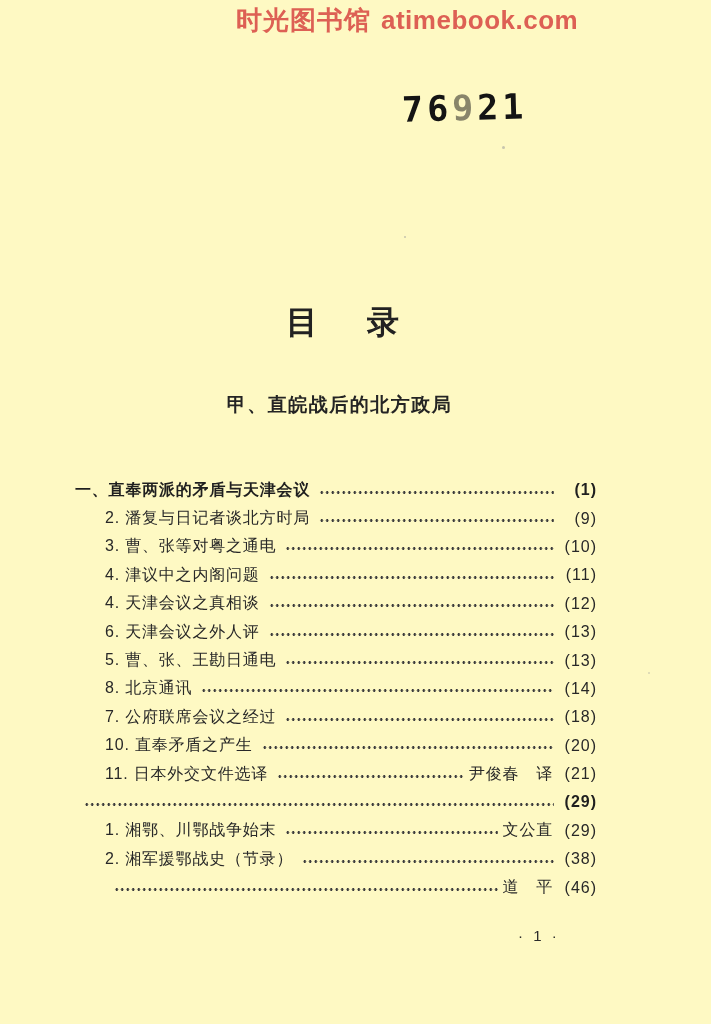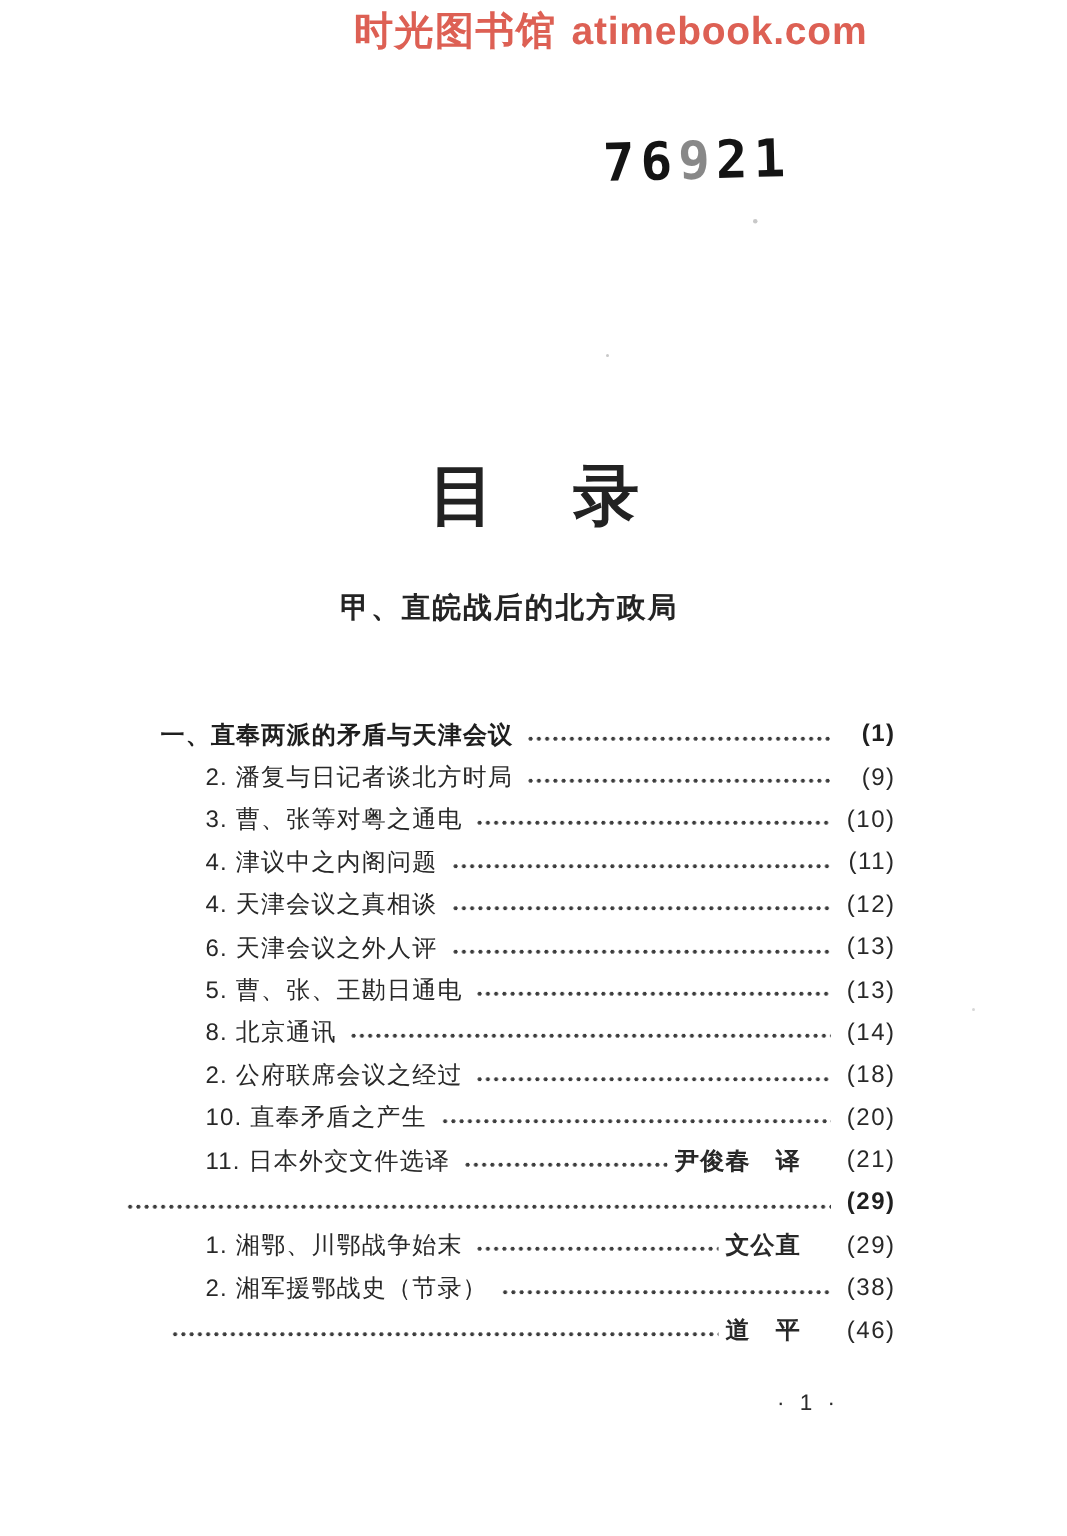--- a/index.html
+++ b/index.html
@@ -6,21 +6,21 @@
     margin: 0;
     padding: 0;
     background: #e8e8e8;
     font-family: "Liberation Sans", "DejaVu Sans", sans-serif;
   }
   .page {
     position: relative;
     width: 711px;
     height: 1024px;
     margin: 0 auto;
-    background: #ffffff;
+    background: #fef9c3;
     overflow: hidden;
     color: #2b2b2b;
   }
   
   .watermark {
     position: absolute;
     top: 3px;
     left: 236px;
     font-size: 26px;
     font-weight: bold;
@@ -41,21 +41,21 @@
     letter-spacing: 4px;
     transform: rotate(-1.5deg);
   }
   .stamp .faded { opacity: 0.5; }
   
   .toc-title {
     position: absolute;
     top: 301px;
     left: 286px;
     margin: 0;
-    font-size: 44px;
+    font-size: 32px;
     font-weight: bold;
     color: #222;
     word-spacing: 38px;
     letter-spacing: 1px;
     white-space: nowrap;
   }
   
   .section-heading {
     position: absolute;
     top: 392px;
@@ -80,34 +80,34 @@
     display: flex;
     align-items: center;
     height: 28.4px;
     font-size: 16px;
     color: #282828;
     letter-spacing: 0.8px;
     white-space: nowrap;
   }
   .toc-row.level0 { font-weight: bold; color: #1f1f1f; }
   .toc-row.level1 { padding-left: 30px; }
-  .toc-label { white-space: nowrap; margin-left: 32px; }
+  .toc-label { white-space: nowrap; }
   .toc-dots {
     flex: 1 1 auto;
     height: 5px;
     margin: 0 3px 0 9px;
     transform: translateY(2px);
     background-image: radial-gradient(circle, #3c3c3c 1.15px, transparent 1.55px);
     background-size: 5.5px 5px;
     background-repeat: repeat-x;
     background-position: left center;
   }
   .toc-author {
-    margin: 0 23px 0 2px;
-    font-weight: bold;
+    margin: 0 4px 0 2px;
+    font-weight: normal;
     white-space: nowrap;
   }
   .toc-page {
     min-width: 40px;
     text-align: right;
     letter-spacing: 1px;
     white-space: nowrap;
   }
   
   .page-marker {
@@ -189,21 +189,21 @@
 
       <span class="toc-page">(13)</span>
     </div>
       <div class="toc-row level1">
       <span class="toc-label">8. 北京通讯</span>
       <span class="toc-dots"></span>
 
       <span class="toc-page">(14)</span>
     </div>
       <div class="toc-row level1">
-      <span class="toc-label">2. 公府联席会议之经过</span>
+      <span class="toc-label">7. 公府联席会议之经过</span>
       <span class="toc-dots"></span>
 
       <span class="toc-page">(18)</span>
     </div>
       <div class="toc-row level1">
       <span class="toc-label">10. 直奉矛盾之产生</span>
       <span class="toc-dots"></span>
 
       <span class="toc-page">(20)</span>
     </div>

